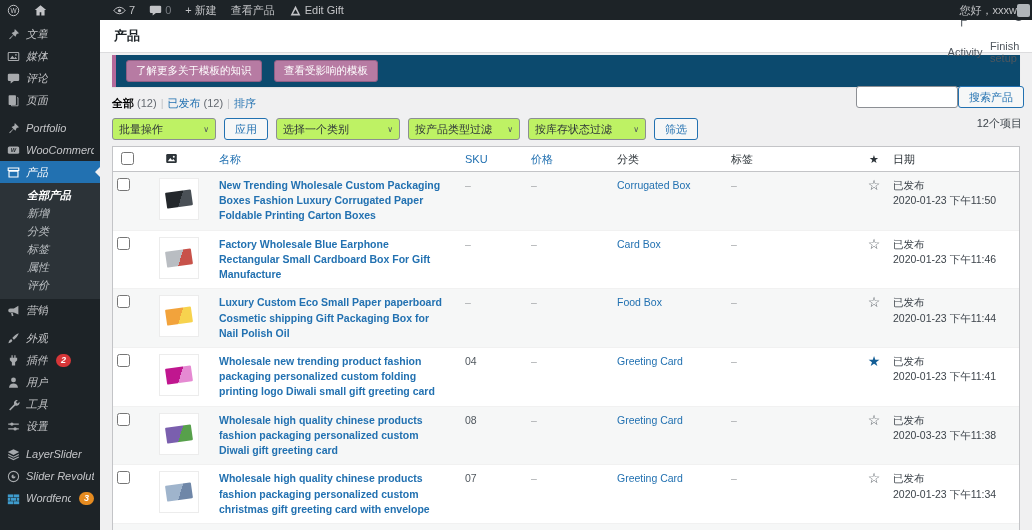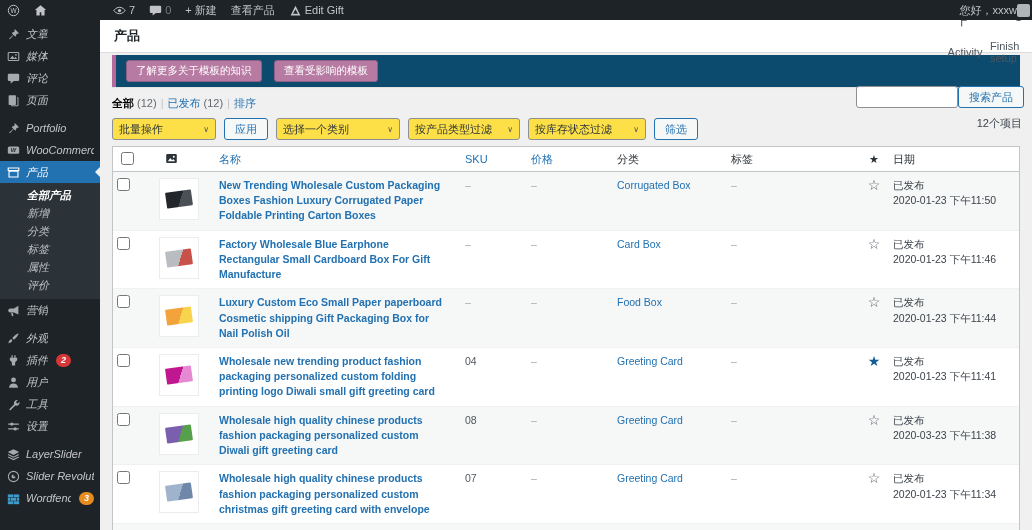--- a/index.html
+++ b/index.html
@@ -43,21 +43,21 @@
   .notice { background:#0c4a6e; border-left:4px solid #b5699a; margin:2px 12px 0; padding:5px 10px; box-shadow:0 1px 1px rgba(0,0,0,.05); }
   .notice-btn { display:inline-block; background:#b77ba3; border:1px solid #915f85; color:#fff; font-size:10.5px; padding:3px 9px; border-radius:3px; margin-right:8px; cursor:pointer; }
 
   .views-row { margin:9px 12px 4px; font-size:11px; color:#646970; }
   .view-link { color:#2271b1; cursor:pointer; }
   .view-link.current { color:#000; font-weight:bold; }
   .view-count { color:#646970; font-weight:normal; }
   .view-sep { color:#c3c4c7; margin:0 4px; }
 
   .controls-row { margin:7px 12px 0; display:flex; align-items:center; gap:8px; font-size:11px; }
-  .wpselect { background:#fde047; border:1px solid #8c8f94; border-radius:3px; height:22px; padding:0 6px; display:inline-flex; align-items:center; justify-content:space-between; color:#2c3338; cursor:pointer; }
+  .wpselect { background:#bef264; border:1px solid #8c8f94; border-radius:3px; height:22px; padding:0 6px; display:inline-flex; align-items:center; justify-content:space-between; color:#2c3338; cursor:pointer; }
   .chev { font-size:8px; color:#50575e; margin-left:10px; }
   .w-bulk { width:104px; } .w-cat { width:124px; } .w-type { width:112px; } .w-stock { width:118px; }
   .btn-secondary { background:#f6f7f7; border:1px solid #2271b1; color:#2271b1; border-radius:3px; height:22px; padding:0 10px; font-size:11px; cursor:pointer; font-family:inherit; }
 
   .search-row { position:absolute; top:66px; right:8px; display:flex; }
   .search-input { width:102px; height:22px; border:1px solid #8c8f94; border-radius:3px; background:#fff; padding:0 5px; font-size:11px; }
   .items-count { position:absolute; top:96px; right:10px; font-size:11px; color:#3c434a; }
 
   
   .table-wrap { margin:6px 12px 0; background:#fff; border:1px solid #c3c4c7; font-size:10.5px; }

